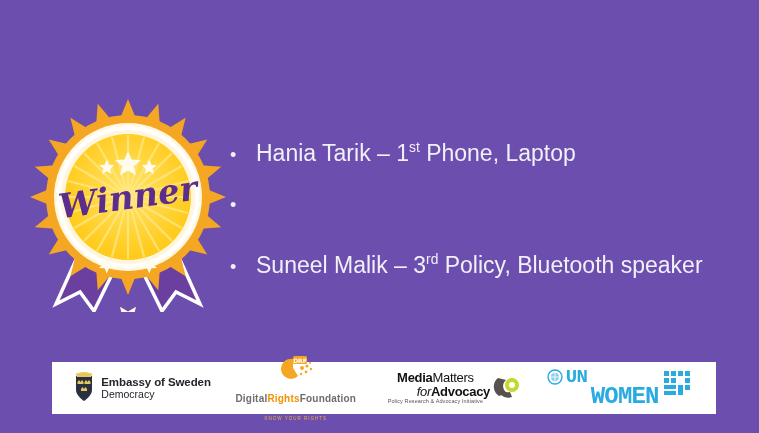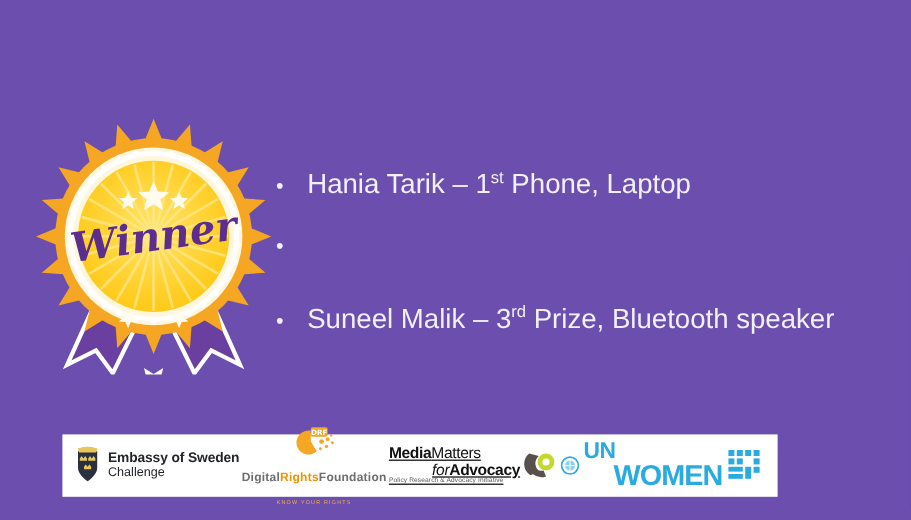--- a/index.html
+++ b/index.html
@@ -61,21 +61,21 @@
     font-style:italic;
     font-weight:bold;
     font-size:34px;
     fill:#5B2D8E;
   }
 
   
   .logo-bar {
     position:absolute;
     left:52px; top:362px;
-    width:596px; height:52px;
+    width:664px; height:52px;
     background:#FFFFFF;
     display:flex;
     align-items:center;
     justify-content:space-around;
     padding:0 8px;
   }
   .logo { display:flex; align-items:center; gap:5px; }
 
   
   .sweden-text { line-height:1.08; }
@@ -88,31 +88,31 @@
   
   .drf { display:flex; flex-direction:column; align-items:center; gap:12px; }
   .drf-word { font-size:10px; font-weight:bold; letter-spacing:0.2px; }
   .drf-word .d1 { color:#6E6E72; }
   .drf-word .d2 { color:#F29100; }
   .drf-word .d3 { color:#6E6E72; }
   .drf-tag { font-size:4.5px; color:#F5B042; letter-spacing:1px; }
 
   
   .mmfd { display:flex; align-items:center; gap:2px; }
-  .mmfd-text { line-height:1.05; text-align:left;text-decoration:underline; }
+  .mmfd-text { line-height:1.05; text-align:center; }
   .mm-l1 { font-size:13px; color:#111; letter-spacing:-0.3px; }
   .mm-l1 b { font-weight:bold; }
   .mm-l1 .thin { font-weight:normal; }
   .mm-l2 { font-size:13px; color:#111; letter-spacing:-0.3px; }
   .mm-l2 .ital { font-style:italic; font-weight:normal;margin-left:36px; }
   .mm-l2 b { font-weight:bold; }
   .mm-tag { font-size:5.5px; color:#555; letter-spacing:0.1px; margin-top:1px; }
 
   
-  .unw { display:flex; align-items:center; gap:3px; }
+  .unw { display:flex; align-items:flex-start; gap:3px;font-family:Liberation Mono, monospace; }
   .unw-text { line-height:0.88; color:#29ABE2; font-weight:bold; }
   .unw-un { font-size:19px; letter-spacing:-0.5px; }
   .unw-women { font-size:24px; letter-spacing:-0.8px;margin-left:25px; }
 </style>
 </head>
 <body>
 
 <div class="slide">
 
 
@@ -242,41 +242,41 @@
       <span class="bullet-dot">•</span>
       <span class="bullet-text"><span>Hania Tarik</span><span> – </span><span>1</span><sup>st</sup><span> Phone, Laptop</span></span>
     </div>
 
     <div class="bullet-row">
       <span class="bullet-dot">•</span>
     </div>
 
     <div class="bullet-row">
       <span class="bullet-dot">•</span>
-      <span class="bullet-text"><span>Suneel Malik</span><span> – </span><span>3</span><sup>rd</sup><span> Prize, Bluetooth speaker</span></span>
+      <span class="bullet-text"><span>Suneel Malik</span><span> – </span><span>3</span><sup>rd</sup><span> Policy, Bluetooth speaker</span></span>
     </div>
 
   </div>
 
   <div class="logo-bar">
 
     <div class="logo">
       <svg width="24" height="32" viewBox="0 0 24 32">
         <path d="M4 4 h16 v14 c0 6 -8 11 -8 11 s-8 -5 -8 -11 z" fill="#2B3040"></path>
         <path d="M4 2 q8 -4 16 0 l-1 3 h-14 z" fill="#E8C75A"></path>
         <rect x="4" y="1.5" width="16" height="1.6" fill="#E8C75A"></rect>
         <g fill="#E8C75A">
           <path d="M7 9 l1.5 -2 l1.5 2 l1.5 -2 l1.5 2 v2 h-6 z" transform="translate(-1.5,1)"></path>
           <path d="M7 9 l1.5 -2 l1.5 2 l1.5 -2 l1.5 2 v2 h-6 z" transform="translate(5.5,1)"></path>
           <path d="M7 9 l1.5 -2 l1.5 2 l1.5 -2 l1.5 2 v2 h-6 z" transform="translate(2,8)"></path>
         </g>
       </svg>
       <div class="sweden-text">
         <div class="sweden-name">Embassy of Sweden</div>
-        <div class="sweden-city">Challenge</div>
+        <div class="sweden-city">Democracy</div>
       </div>
     </div>
 
     <div class="drf">
       <svg width="46" height="26" viewBox="0 0 46 26">
         <path d="M20 4 a10 10 0 1 0 5 17 l-5 -8 z" fill="#F5A623"></path>
         <rect x="20" y="1" width="14" height="8" rx="1.5" fill="#F5A623"></rect>
         <text x="27" y="7.6" text-anchor="middle" font-family="DejaVu Sans, sans-serif" font-size="6" font-weight="bold" fill="#FFFFFF">DRF</text>
         <g fill="#F5A623">
           <circle cx="29" cy="13" r="2"></circle>

